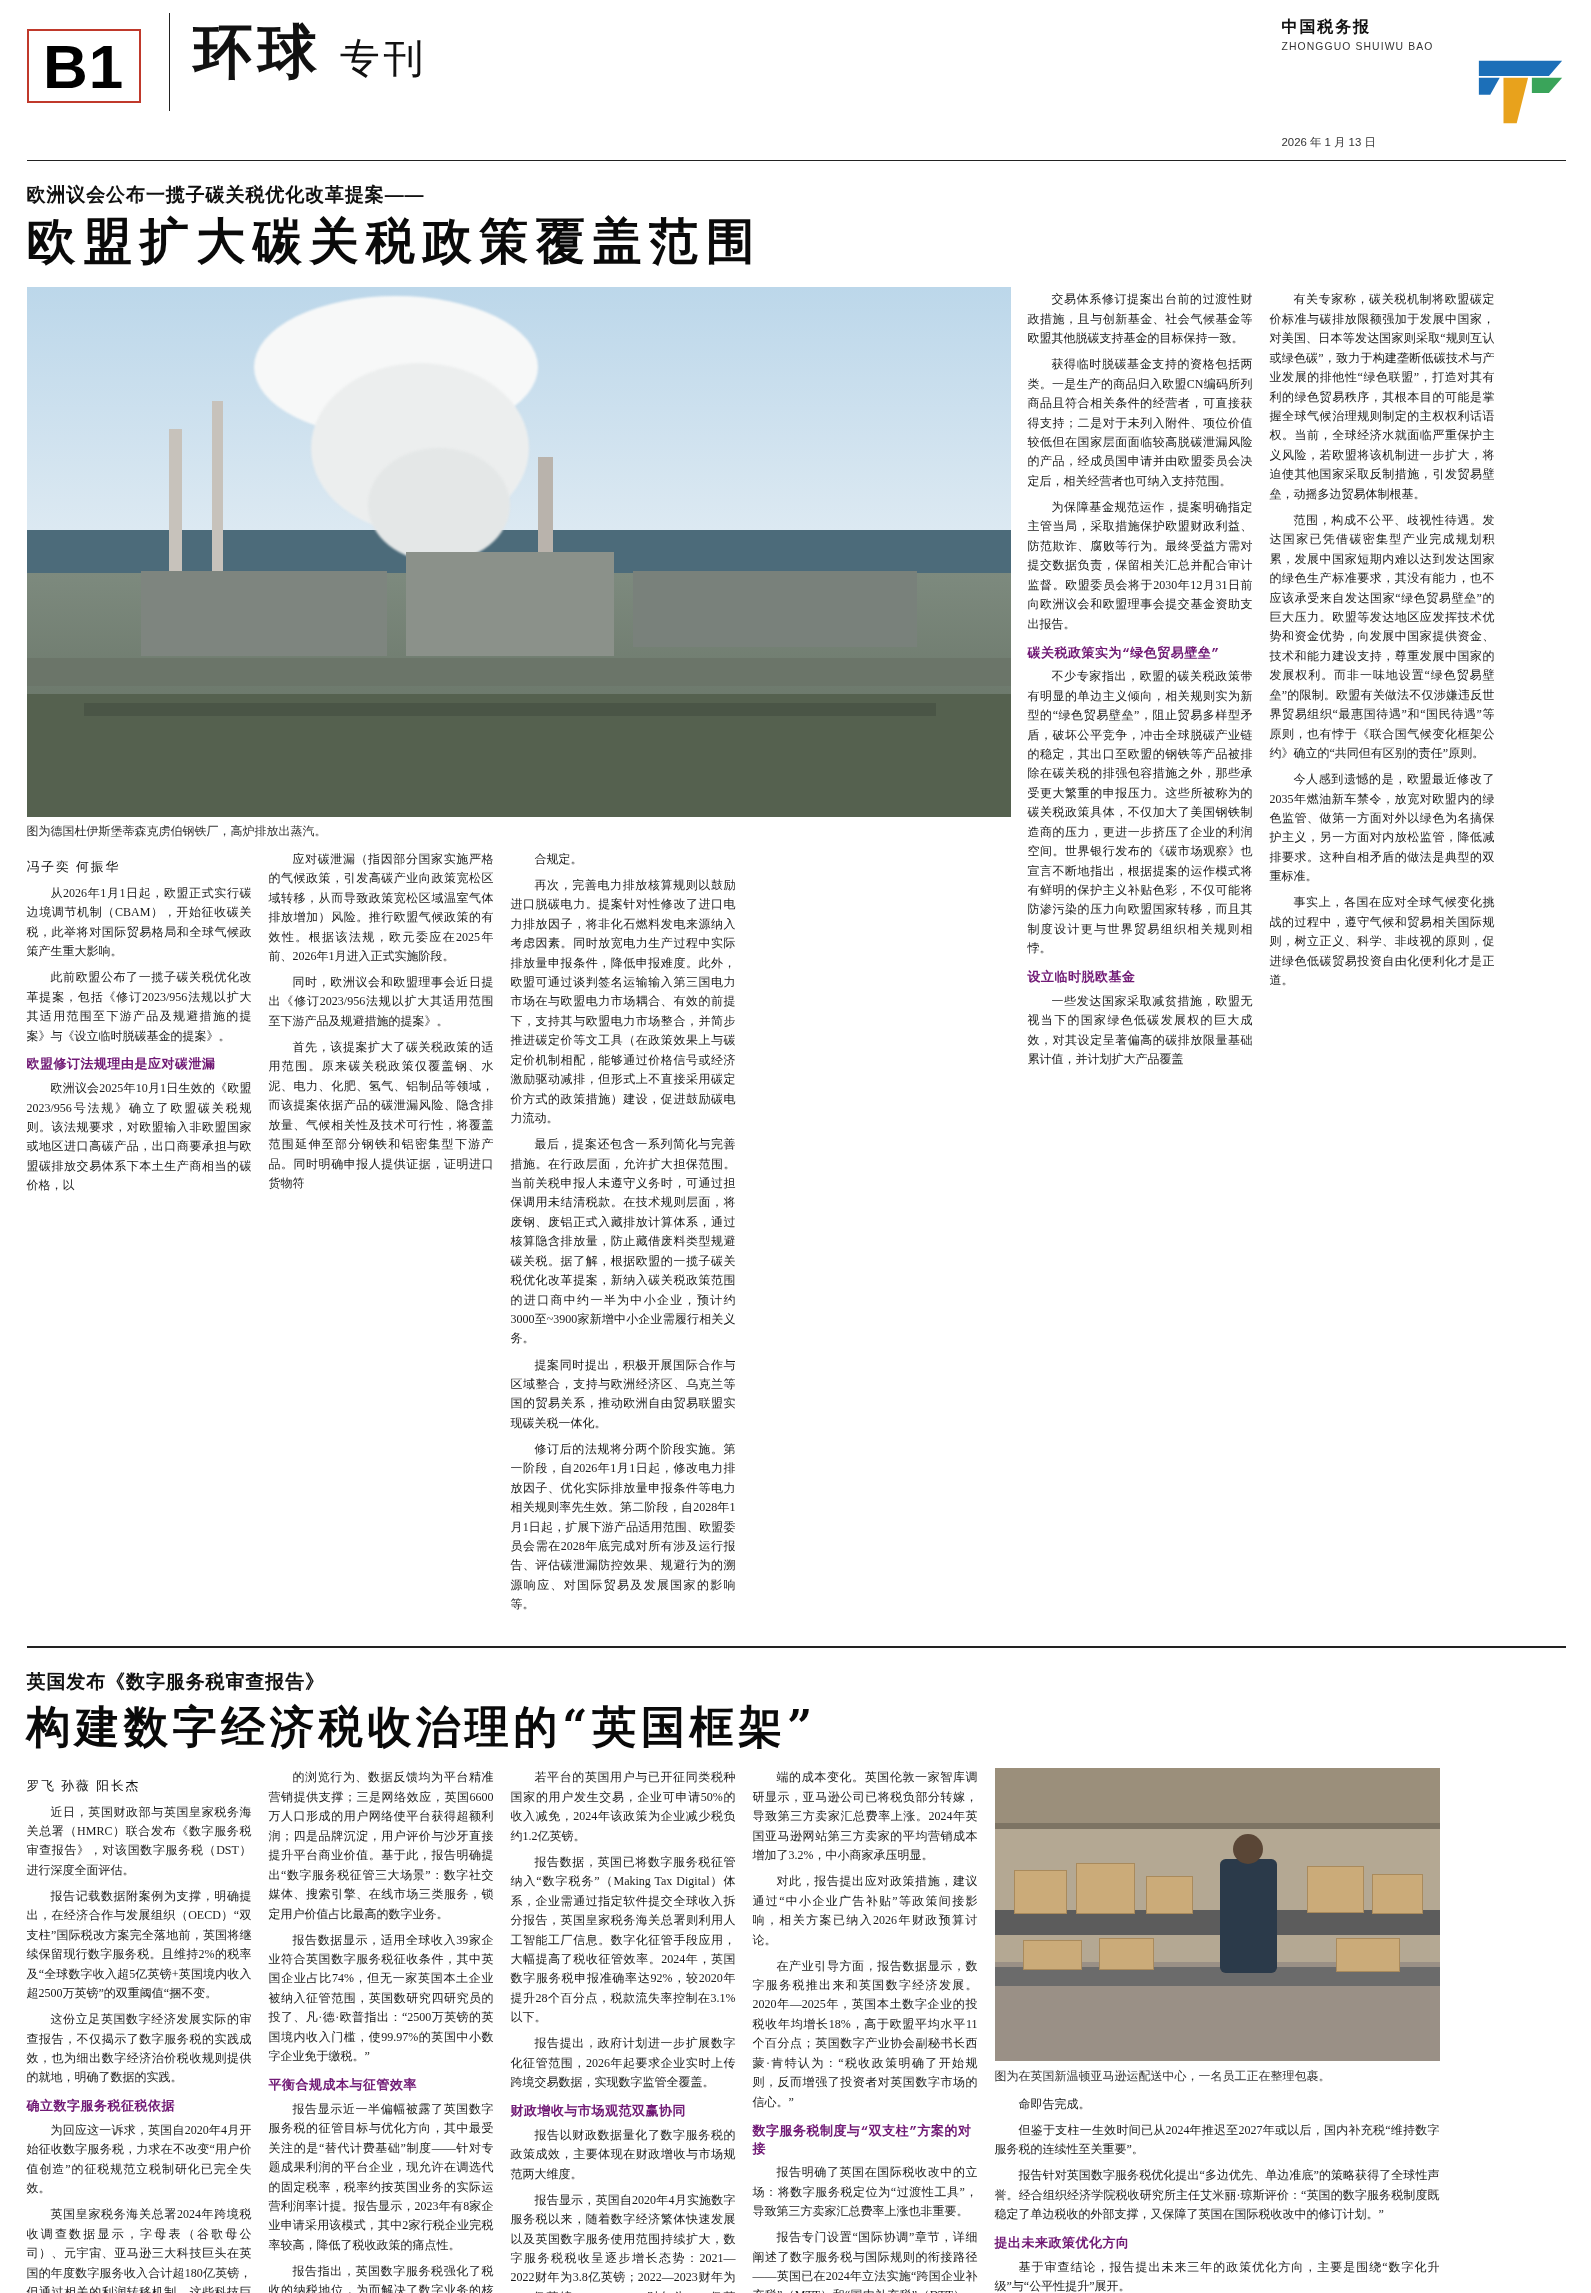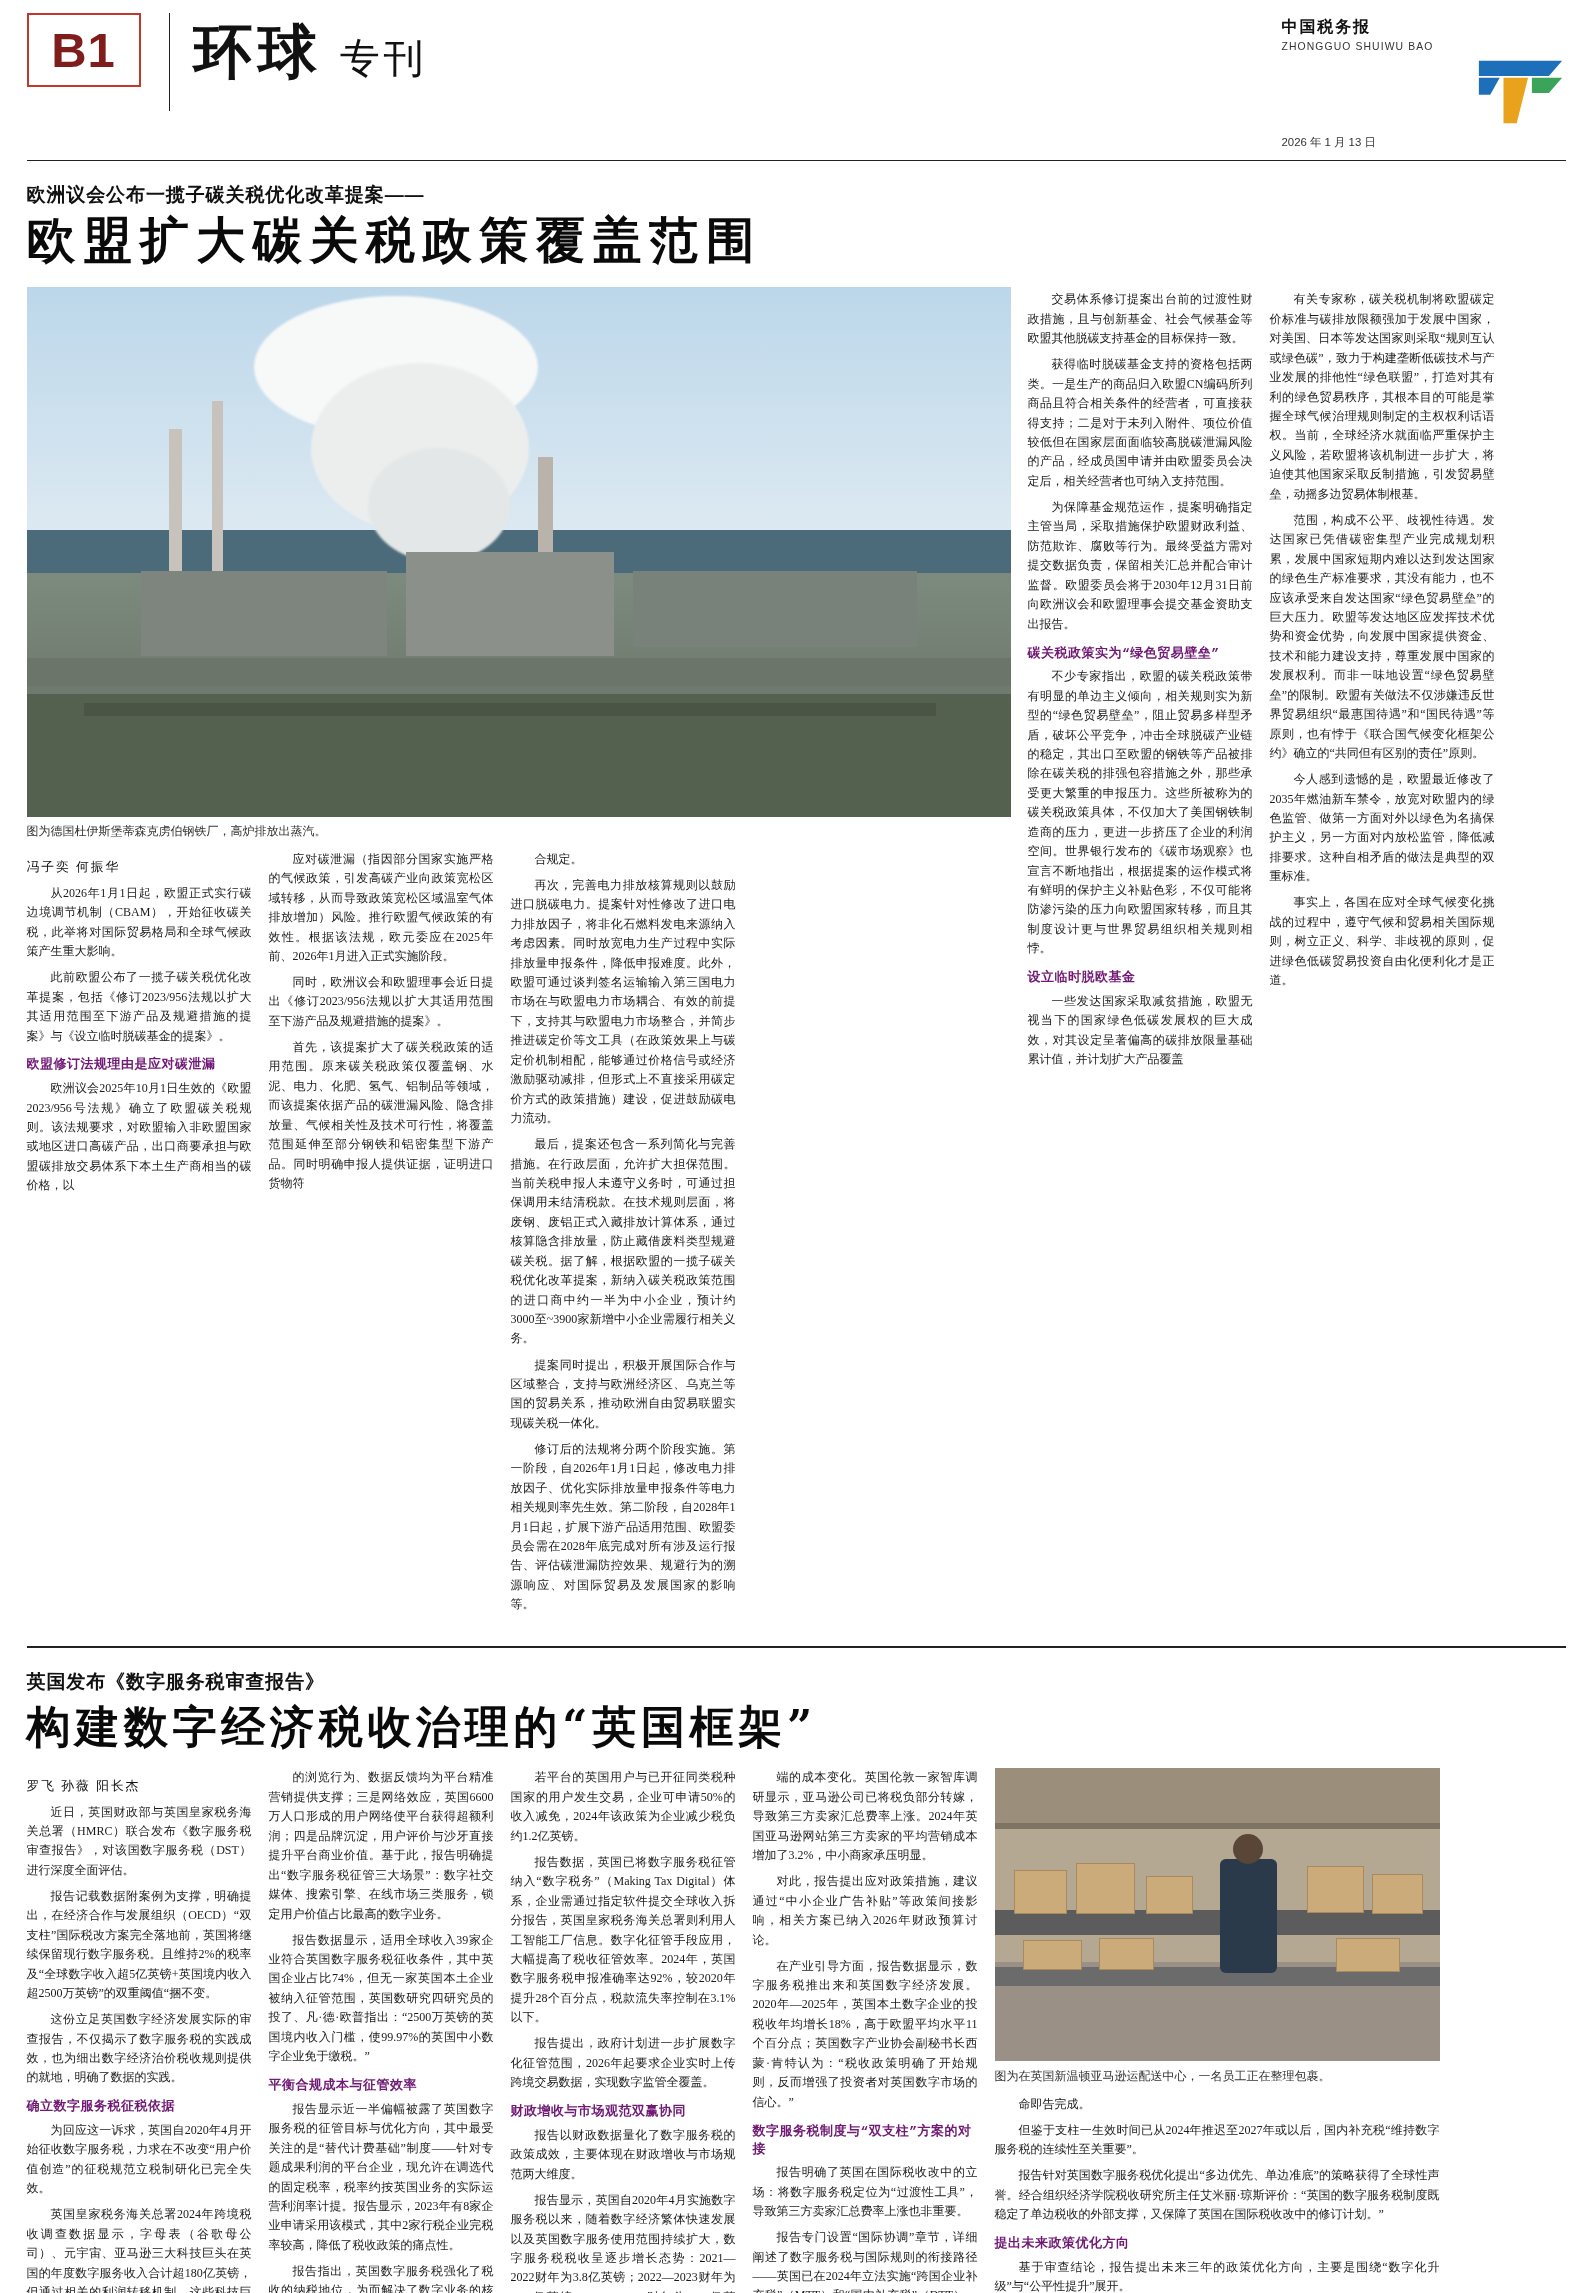--- a/index.html
+++ b/index.html
@@ -2,36 +2,36 @@
 <html style="font-size:15px"><head>
 <meta charset="utf-8">
 <style>
   html,body{margin:0;padding:0;background:#ffffff;}
   body{width:1592px;font-family:"Liberation Serif","DejaVu Serif",serif;color:#1a1a1a;}
   .page{width:1592px;min-height:2294px;position:relative;padding:0 26.5px;box-sizing:border-box;}
 
   
   .masthead{display:flex;align-items:flex-start;padding-top:13.2px;}
   .mast-left{display:flex;align-items:flex-start;flex:1;}
-  .badge{width:110px;height:70px;border:2.8px solid #c0392b;color:#7f1d1d;display:flex;align-items:center;justify-content:center;font-family:"Liberation Sans",sans-serif;font-weight:bold;font-size:49px;letter-spacing:0.9px;}
+  .badge{width:110px;height:70px;border:2.8px solid #c0392b;color:#000000;display:flex;align-items:center;justify-content:center;font-family:"Liberation Sans",sans-serif;font-weight:bold;font-size:62px;letter-spacing:0.9px;margin-top:16px;}
   .mast-rule{width:1.9px;background:#222;height:98px;margin:0 23px 0 28px;}
   .mast-title{display:flex;align-items:baseline;}
   .mast-title .big{font-family:"DejaVu Serif",serif;font-weight:bold;font-size:59px;letter-spacing:5.7px;color:#111;}
   .mast-title .sub{font-family:"DejaVu Serif",serif;font-size:40px;letter-spacing:3.8px;margin-left:17px;color:#111;}
   .mast-right{width:284px;padding-top:3.8px;}
   .mast-right .cn{font-family:"Liberation Sans",sans-serif;font-weight:bold;font-size:16px;letter-spacing:1.9px;color:#111;}
   .mast-right .en{font-family:"Liberation Sans",sans-serif;font-size:10.4px;letter-spacing:1.1px;color:#333;margin-top:2.8px;}
   .logo-wrap{display:flex;justify-content:flex-end;margin-top:5.7px;}
   .mast-date{font-family:"Liberation Sans",sans-serif;font-size:11.4px;color:#333;margin-top:7.6px;}
 
   .mast-hr{border:0;border-top:1.9px solid #222;margin:9.5px 0 0 0;}
 
   
   .shoulder{font-family:"Liberation Sans",sans-serif;font-size:19px;font-weight:bold;color:#111;margin:21px 0 5.7px 0;letter-spacing:0.9px;}
-  .headline1{font-family:Liberation Serif, serif;font-weight:bold;font-size:49px;letter-spacing:7.6px;color:#0a0a0a;margin:3.8px 0 17px 0;line-height:1.15;}
+  .headline1{font-family:Liberation Sans, sans-serif;font-weight:bold;font-size:49px;letter-spacing:7.6px;color:#0a0a0a;margin:3.8px 0 17px 0;line-height:1.15;}
   .headline2{font-family:"DejaVu Serif",serif;font-weight:bold;font-size:44px;letter-spacing:4.7px;color:#0a0a0a;margin:3.8px 0 15px 0;line-height:1.2;}
 
   .a1{display:flex;gap:17px;align-items:flex-start;}
   .a1-left{width:984px;}
   .photo{width:984px;height:530px;position:relative;overflow:hidden;background:#6d7f8c;}
   .caption{font-size:12px;color:#333;margin-top:5.7px;line-height:1.5;font-family:"Liberation Serif",serif;}
   .byline{font-size:12.8px;color:#111;font-family:"Liberation Sans",sans-serif;margin:9.5px 0 7.6px 0;letter-spacing:1.9px;}
   .subhead{font-family:Liberation Mono, monospace;font-weight:bold;font-size:13px;color:#701a75;margin:9.5px 0 5.7px 0;letter-spacing:0.5px;}
   p.body{font-size:12px;line-height:1.62;text-align:justify;margin:0 0 6.6px 0;text-indent:2em;color:#1a1a1a;}
 

